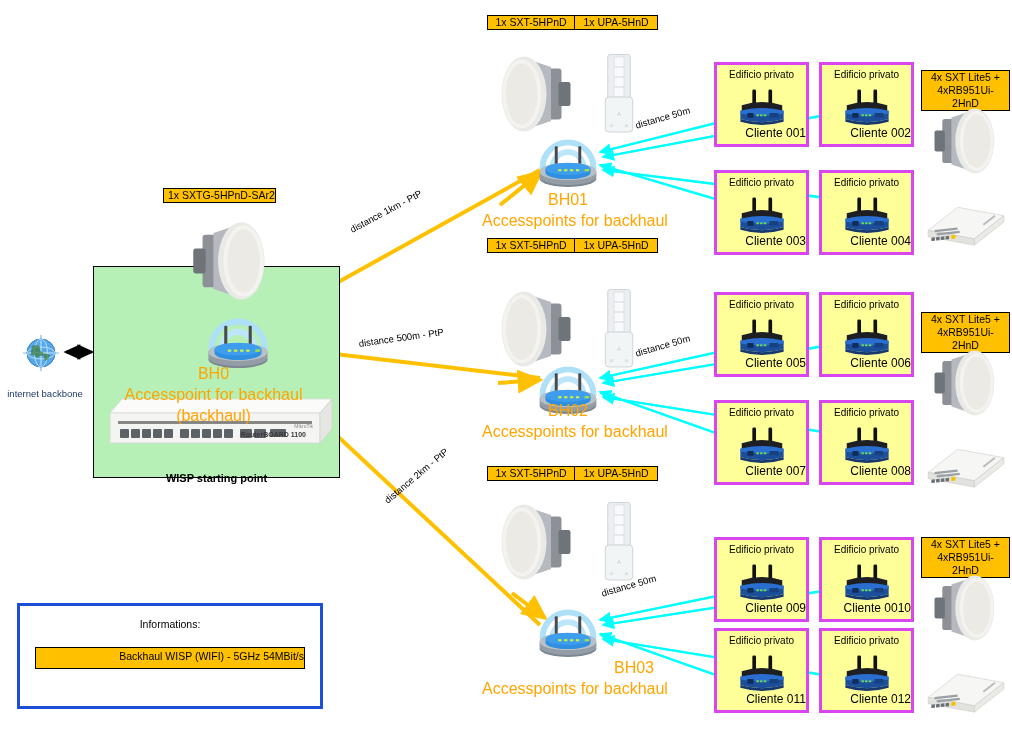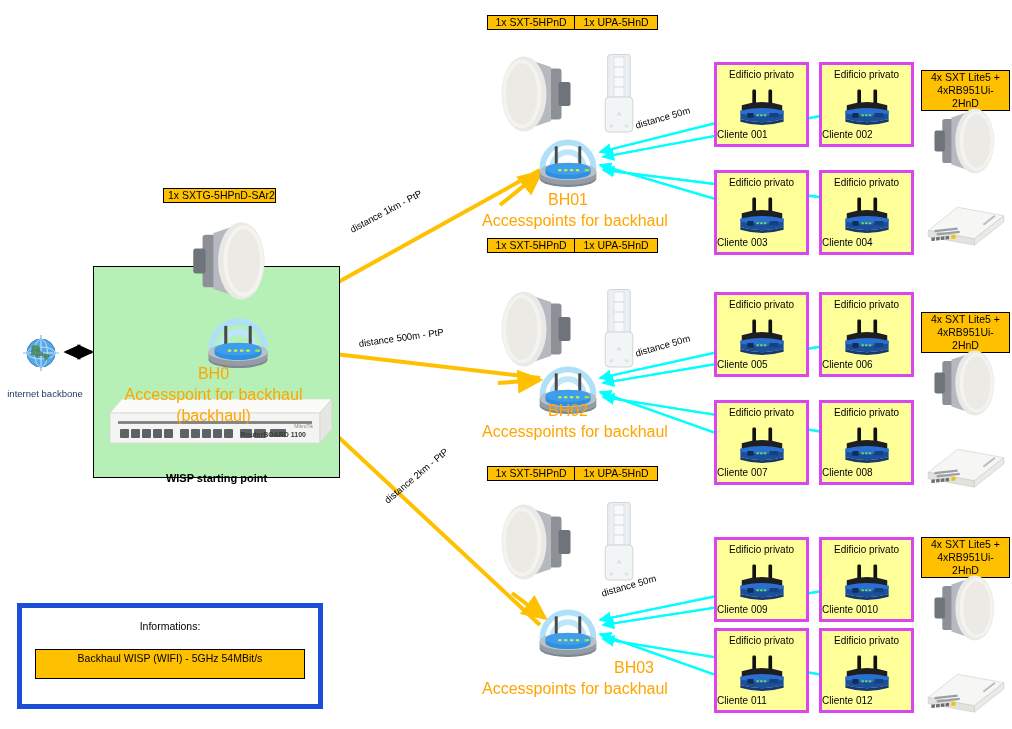--- a/index.html
+++ b/index.html
@@ -18,38 +18,38 @@
   .wisp-area{position:absolute;left:93px;top:266px;width:247px;height:212px;
              background:#b6f0b6;border:1px solid #000;box-sizing:border-box;}
   .wisp-caption{position:absolute;left:93px;top:472px;width:247px;
                 text-align:center;font-size:11px;font-weight:bold;}
 
   
   .cbox{position:absolute;width:95px;height:85px;background:#ffff99;
         border:3px solid #d946ef;box-sizing:border-box;}
   .cbox .top{position:absolute;top:4px;left:0;width:100%;text-align:center;
              font-size:10px;}
-  .cbox .bot{position:absolute;bottom:4px;left:0;width:100%;text-align:left;
-             font-size:10px;}
+  .cbox .bot{position:absolute;bottom:4px;left:0;width:100%;text-align:right;
+             font-size:12px;}
   .cbox .dev{position:absolute;left:50%;top:50%;transform:translate(-50%,-48%);}
 
   
   .aplab{position:absolute;text-align:center;color:#FFA500;font-size:16px;
          line-height:1.3;font-weight:normal;white-space:nowrap;}
 
   
   .dist{position:absolute;font-size:9.5px;color:#000;white-space:nowrap;
         transform-origin:left top;}
 
   
   .legend{position:absolute;left:17px;top:603px;width:306px;height:106px;
-          border:5px solid #1d4ed8;background:#fff;box-sizing:border-box;}
+          border:3px solid #1d4ed8;background:#fff;box-sizing:border-box;}
   .legend .hdr{text-align:center;font-size:10.5px;margin-top:12px;}
-  .legend .bar{margin:0 auto;width:270px;height:30px;border:1px solid #000;
-               text-align:center;font-size:10.5px;line-height:16px;
+  .legend .bar{margin:0 auto;width:270px;height:22px;border:1px solid #000;
+               text-align:right;font-size:10.5px;line-height:16px;
                box-sizing:border-box;}
   .legend .b1{background:#FFC000;margin-top:17px;}
   .legend .b2{background:#00FFFF;margin-top:7px;}
 
   
   .globe-wrap{position:absolute;left:20px;top:332px;width:42px;height:42px;}
   .globe-cap{position:absolute;left:0px;top:388px;width:90px;text-align:center;
              font-size:9.5px;color:#1F3864;}
 
   svg.layer{position:absolute;left:0;top:0;width:1012px;height:729px;

